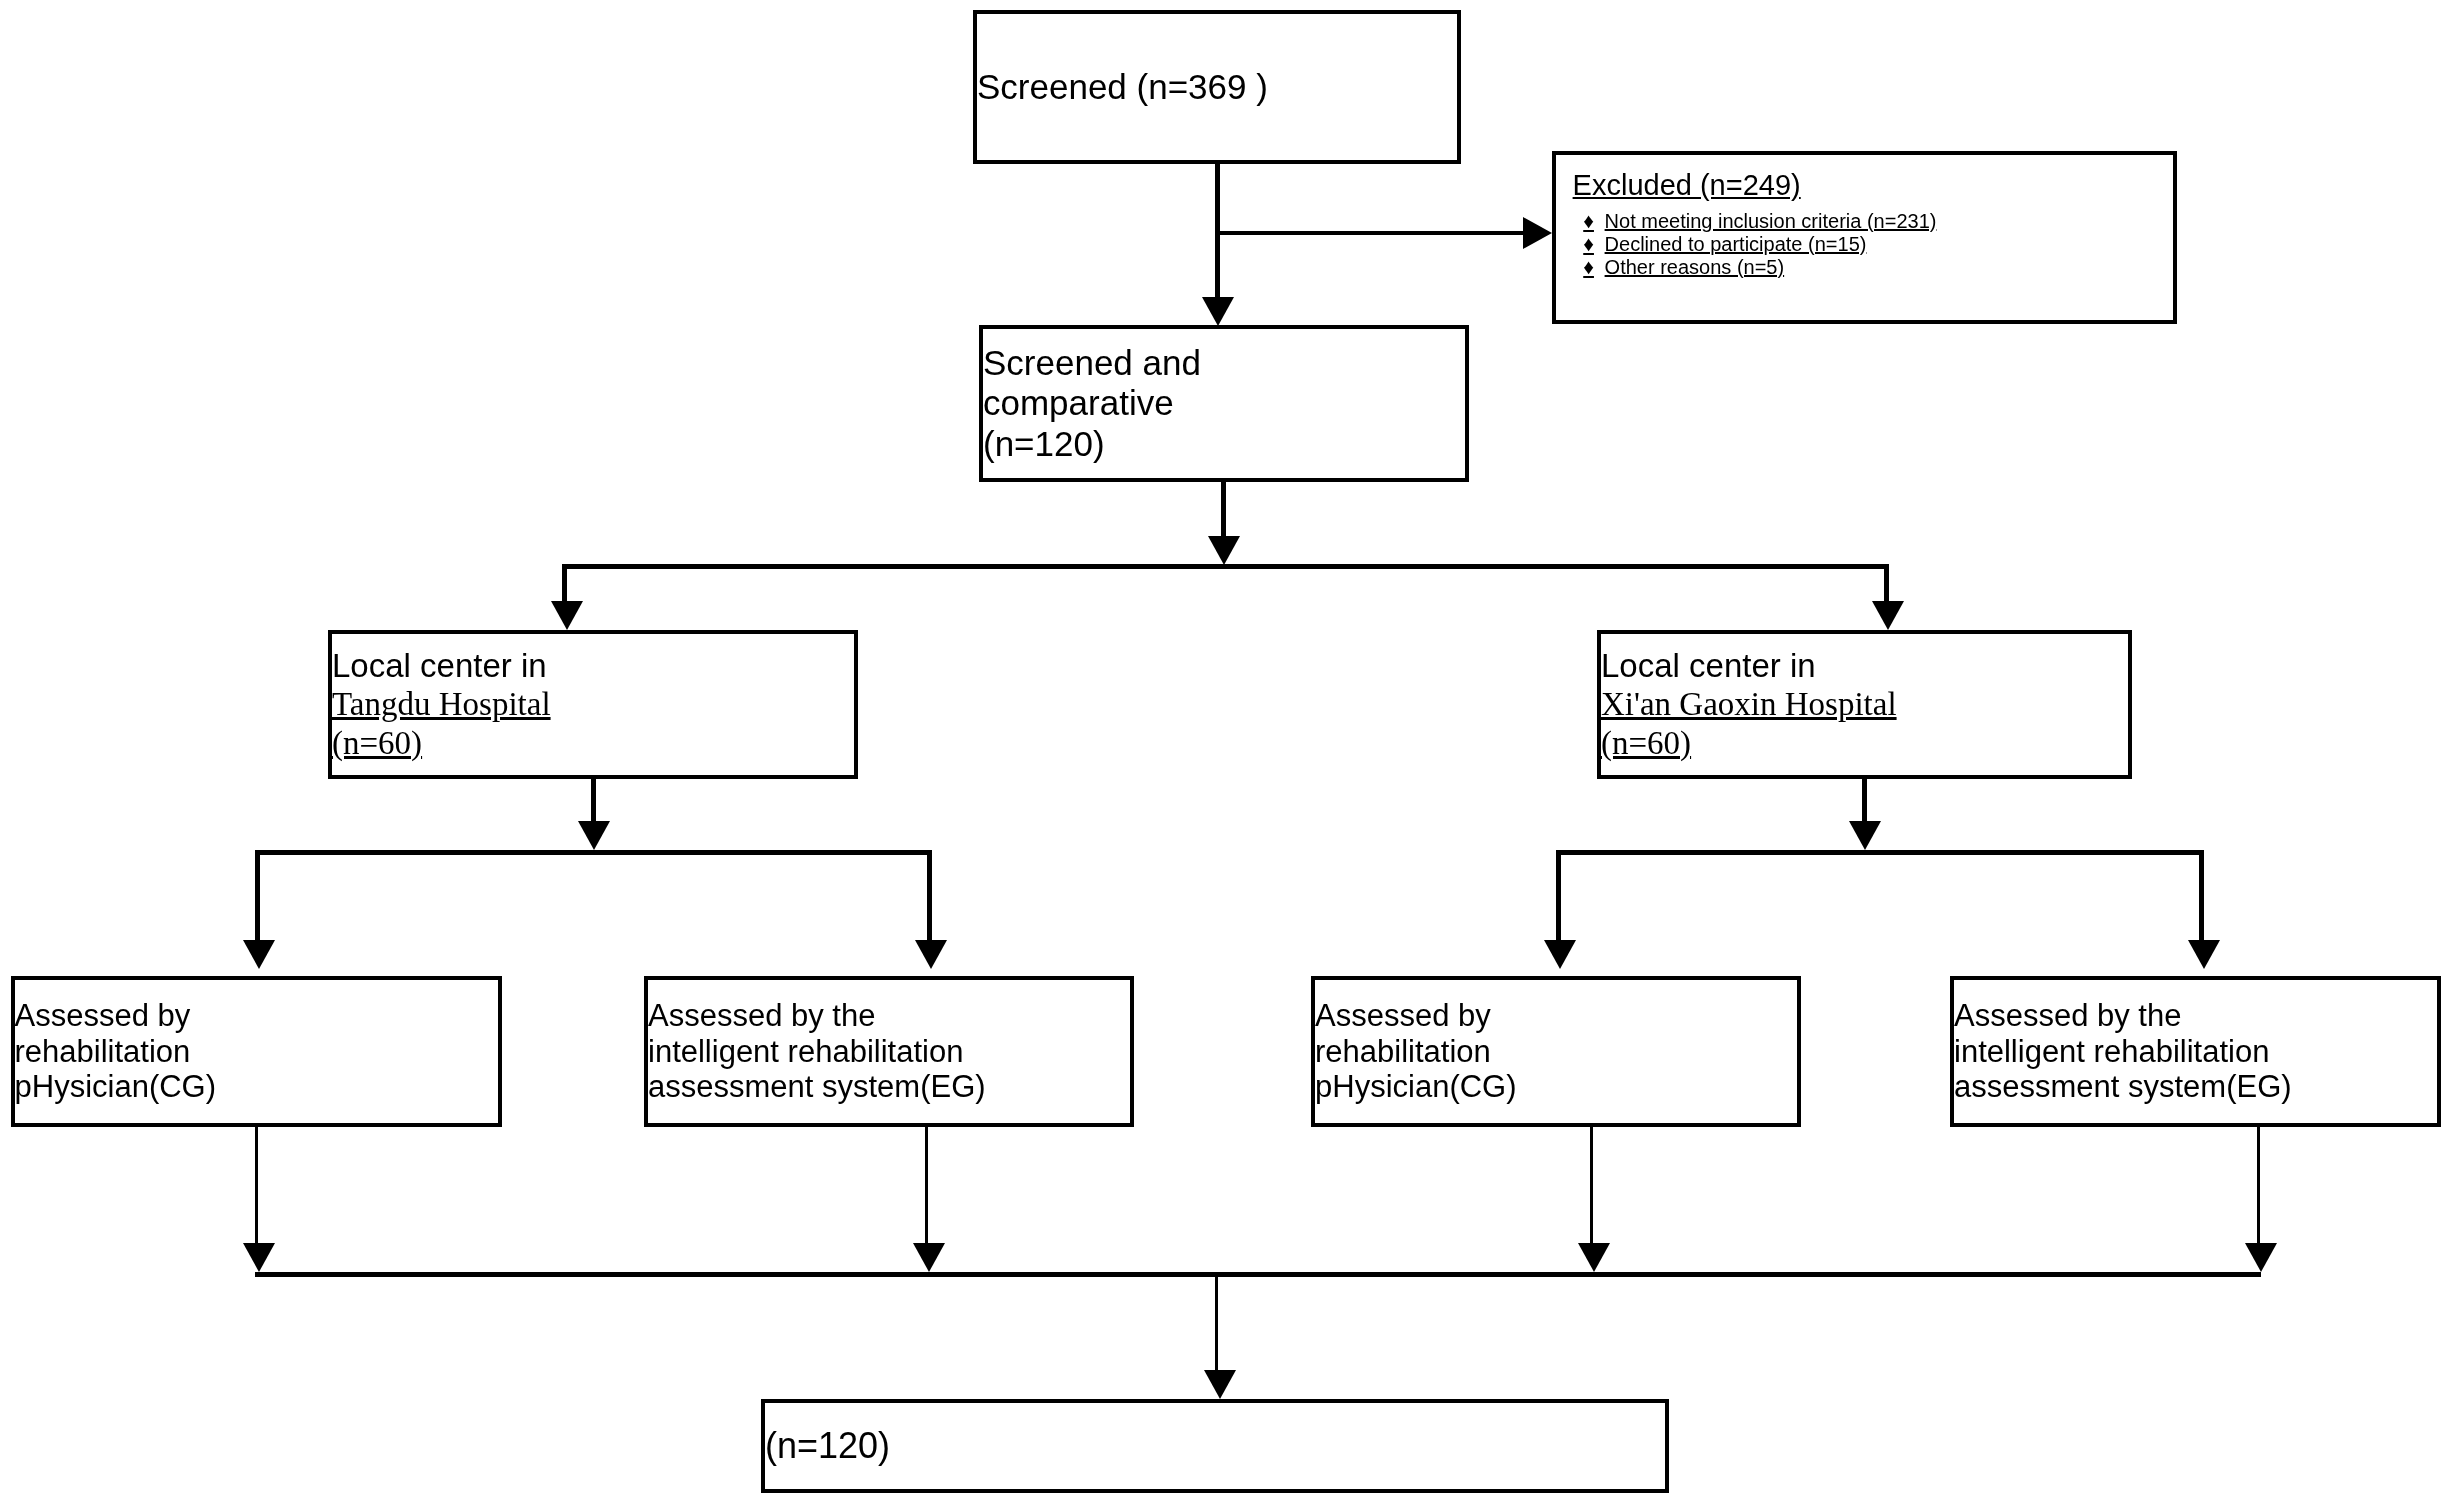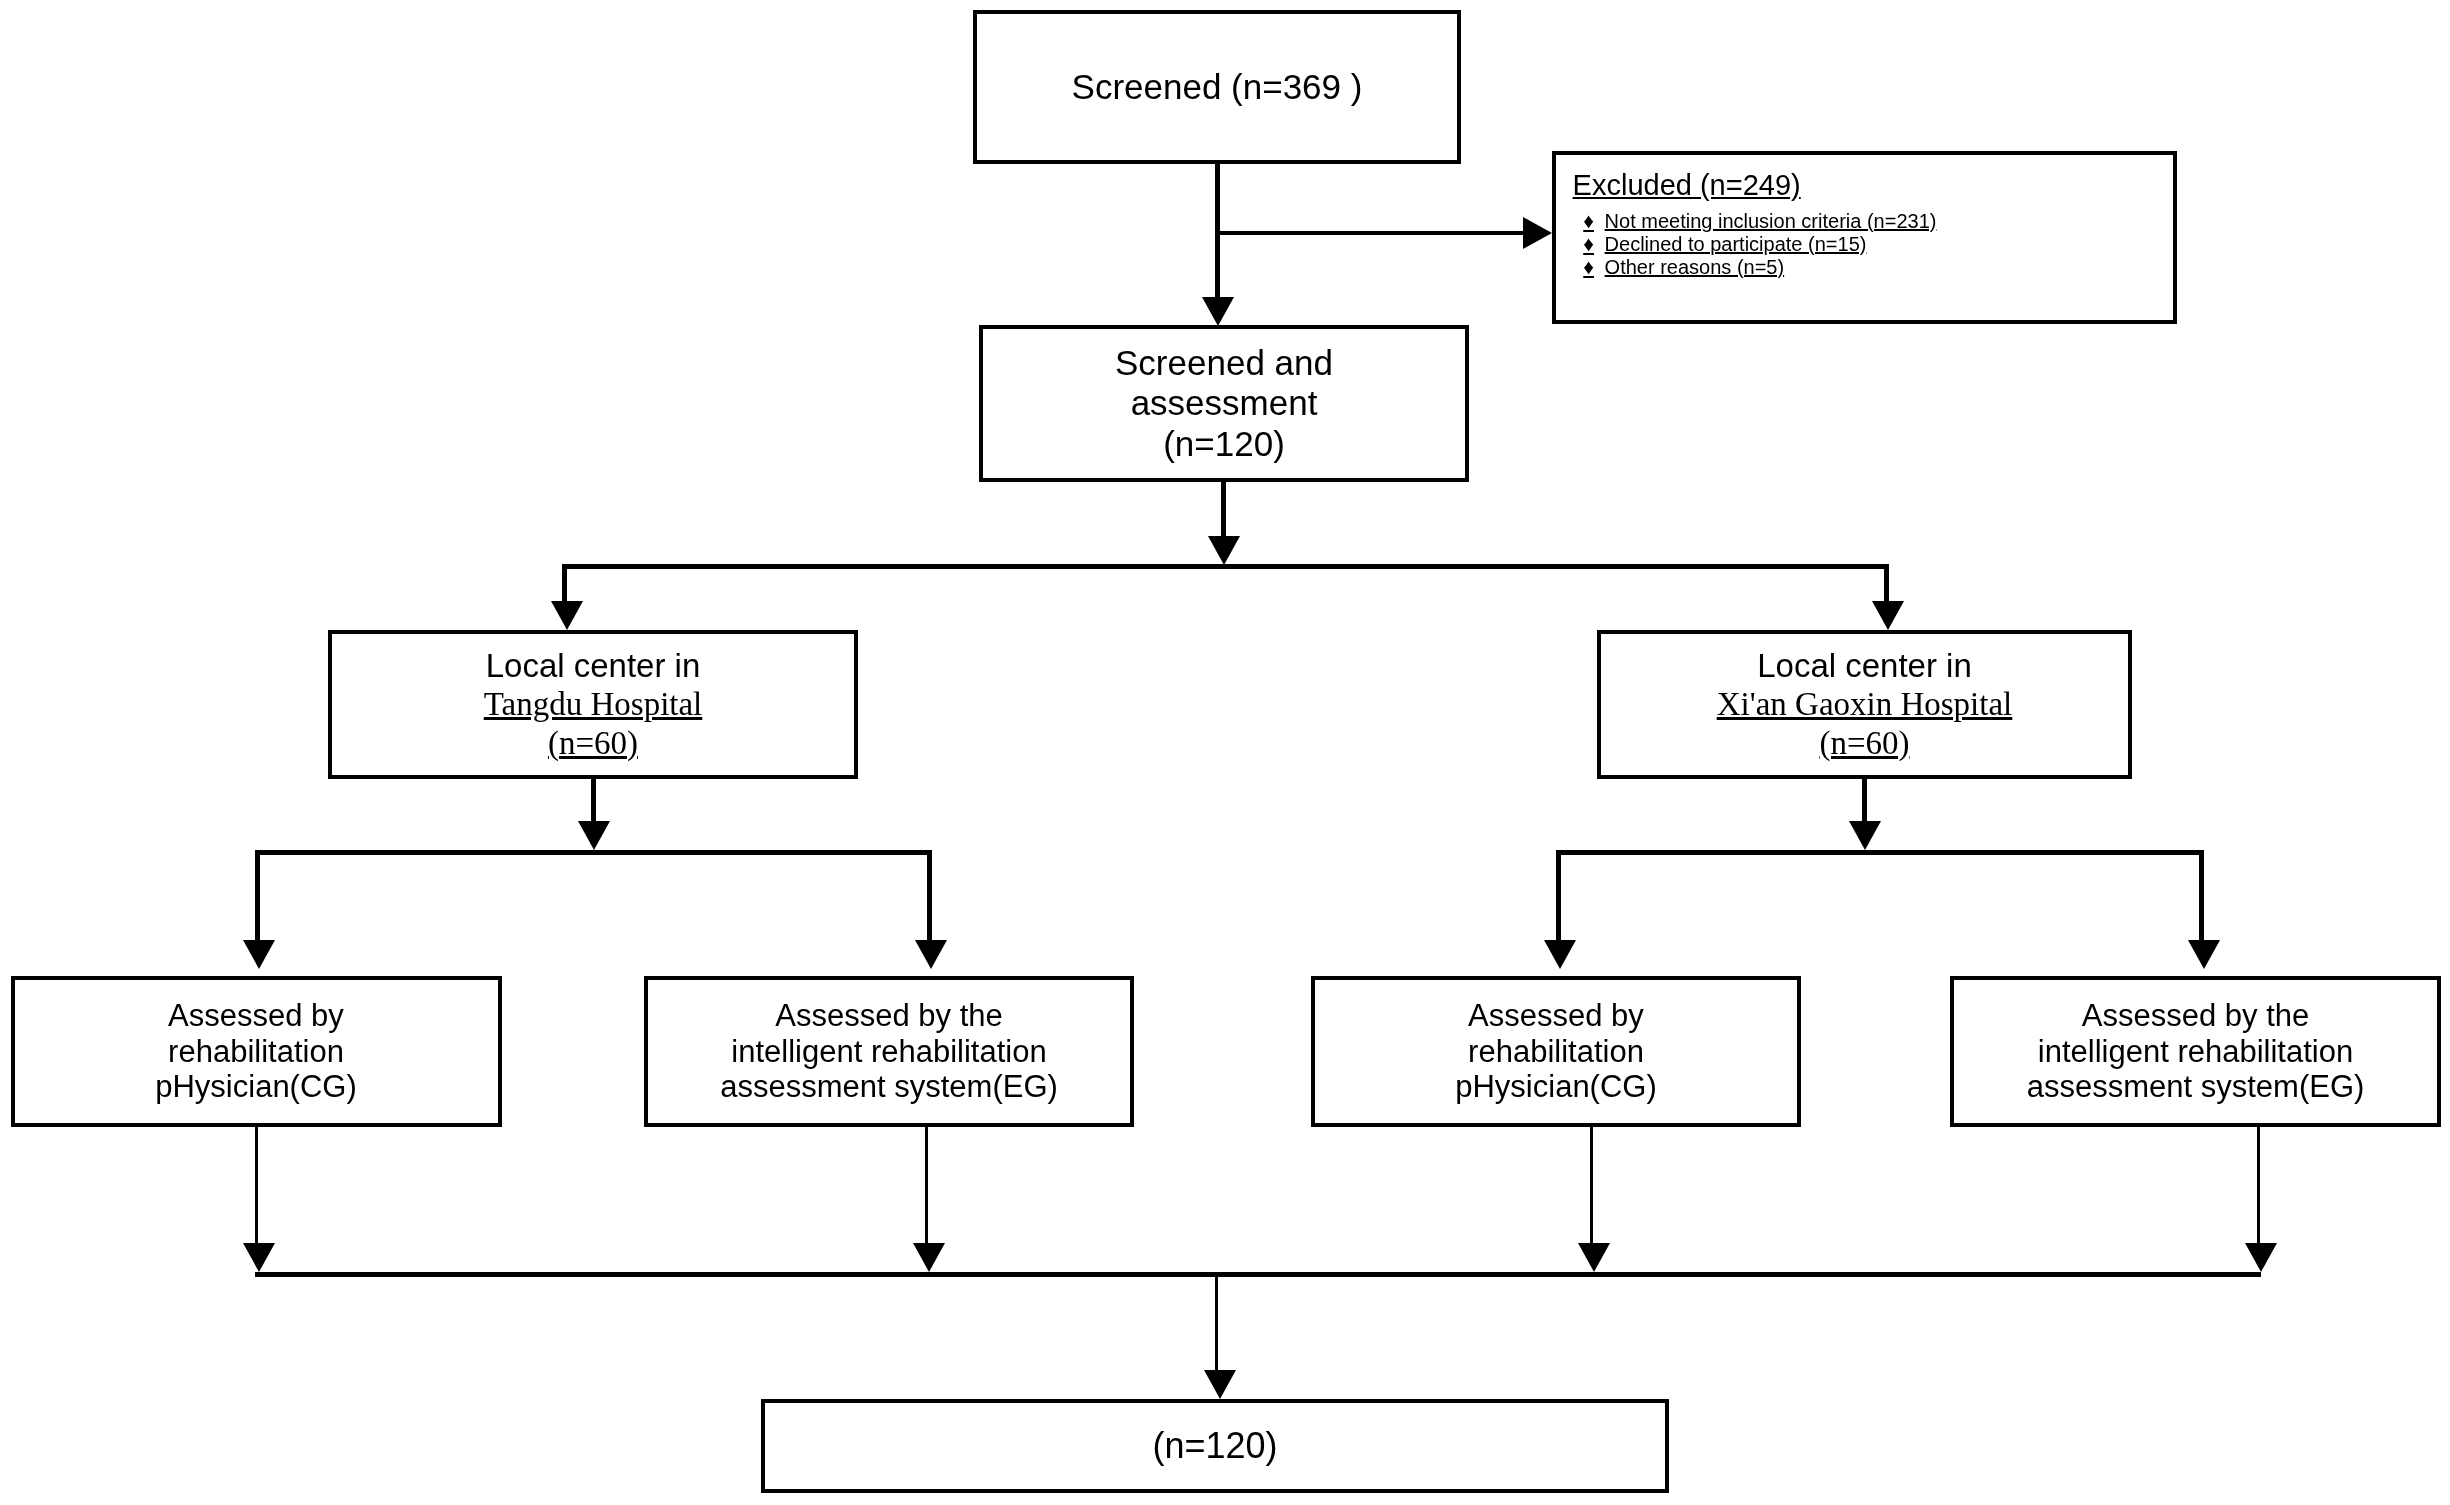--- a/index.html
+++ b/index.html
@@ -17,21 +17,21 @@
     font-family: "Liberation Sans", sans-serif;
     color: #000000;
   }
   .box {
     position: absolute;
     box-sizing: border-box;
     border: 4.5px solid #000000;
     background: #ffffff;
     display: flex;
     flex-direction: column;
-    align-items: center;
+    align-items: flex-start;
     justify-content: center;
     text-align: center;
     color: #000000;
     line-height: 1.16;
   }
   .box.left-align {
     align-items: flex-start;
     text-align: left;
     justify-content: flex-start;
   }
@@ -106,21 +106,21 @@
       <span class="excl-item">Declined to participate (n=15)</span>
     </div>
     <div class="bullet-row">
       <span class="bullet-glyph">♦</span>
       <span class="excl-item">Other reasons (n=5)</span>
     </div>
   </div>
 
   <div class="box" style="left:979px; top:325px; width:490px; height:157px; font-size:35px;">
     <span class="line-row">Screened and</span>
-    <span class="line-row">assessment</span>
+    <span class="line-row">comparative</span>
     <span class="line-row">(n=120)</span>
   </div>
 
   <div class="line" style="left:1221px; top:482px; width:4.5px; height:75px;"></div>
   <div class="arrowhead-down" style="left:1208px; top:536px;"></div>
 
   <div class="line" style="left:562px; top:564px; width:1326px; height:5.3px;"></div>
 
   <div class="line" style="left:562px; top:564px; width:4.5px; height:53px;"></div>
   <div class="arrowhead-down" style="left:551px; top:601px;"></div>

